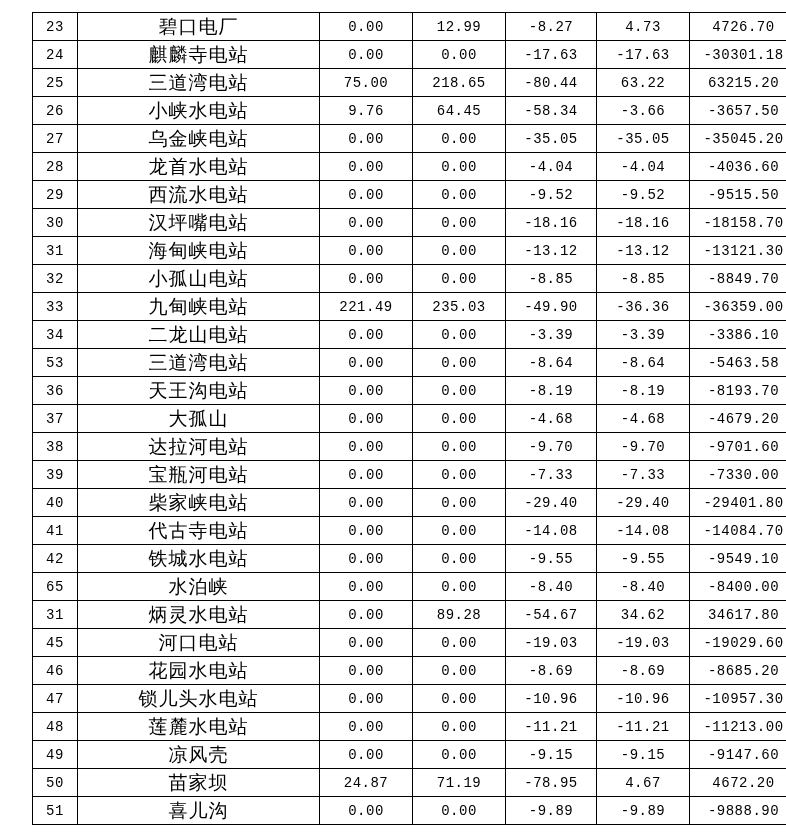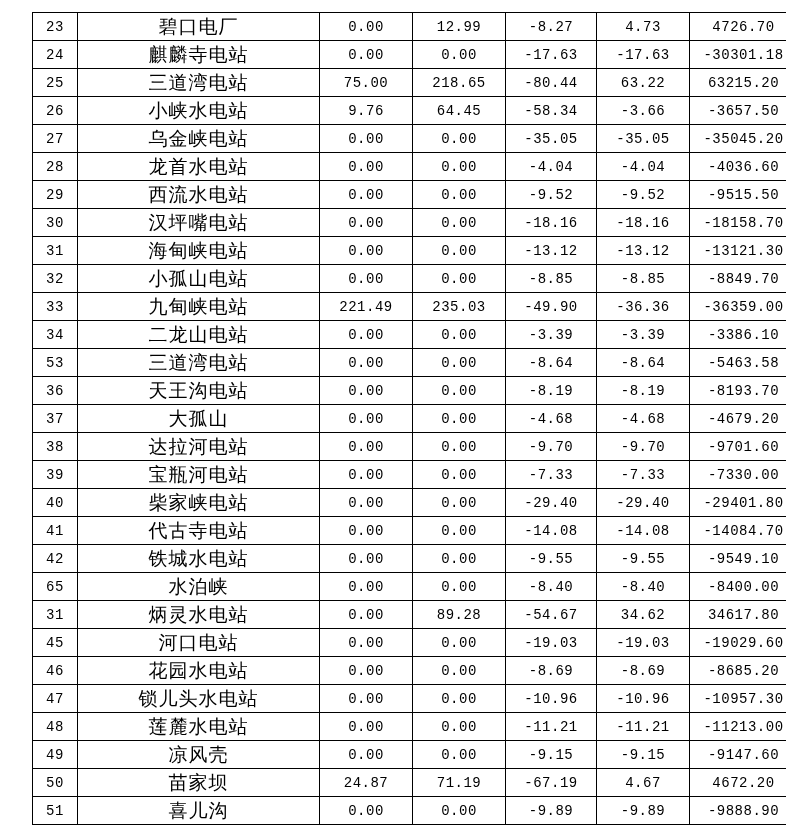--- a/index.html
+++ b/index.html
@@ -303,21 +303,21 @@
           <td class="c-num">0.00</td>
           <td class="c-num">-9.15</td>
           <td class="c-num">-9.15</td>
           <td class="c-num">-9147.60</td>
         </tr>
         <tr>
           <td class="c-num">50</td>
           <td class="c-name">苗家坝</td>
           <td class="c-num">24.87</td>
           <td class="c-num">71.19</td>
-          <td class="c-num">-67.19</td>
+          <td class="c-num">-78.95</td>
           <td class="c-num">4.67</td>
           <td class="c-num">4672.20</td>
         </tr>
         <tr>
           <td class="c-num">51</td>
           <td class="c-name">喜儿沟</td>
           <td class="c-num">0.00</td>
           <td class="c-num">0.00</td>
           <td class="c-num">-9.89</td>
           <td class="c-num">-9.89</td>

